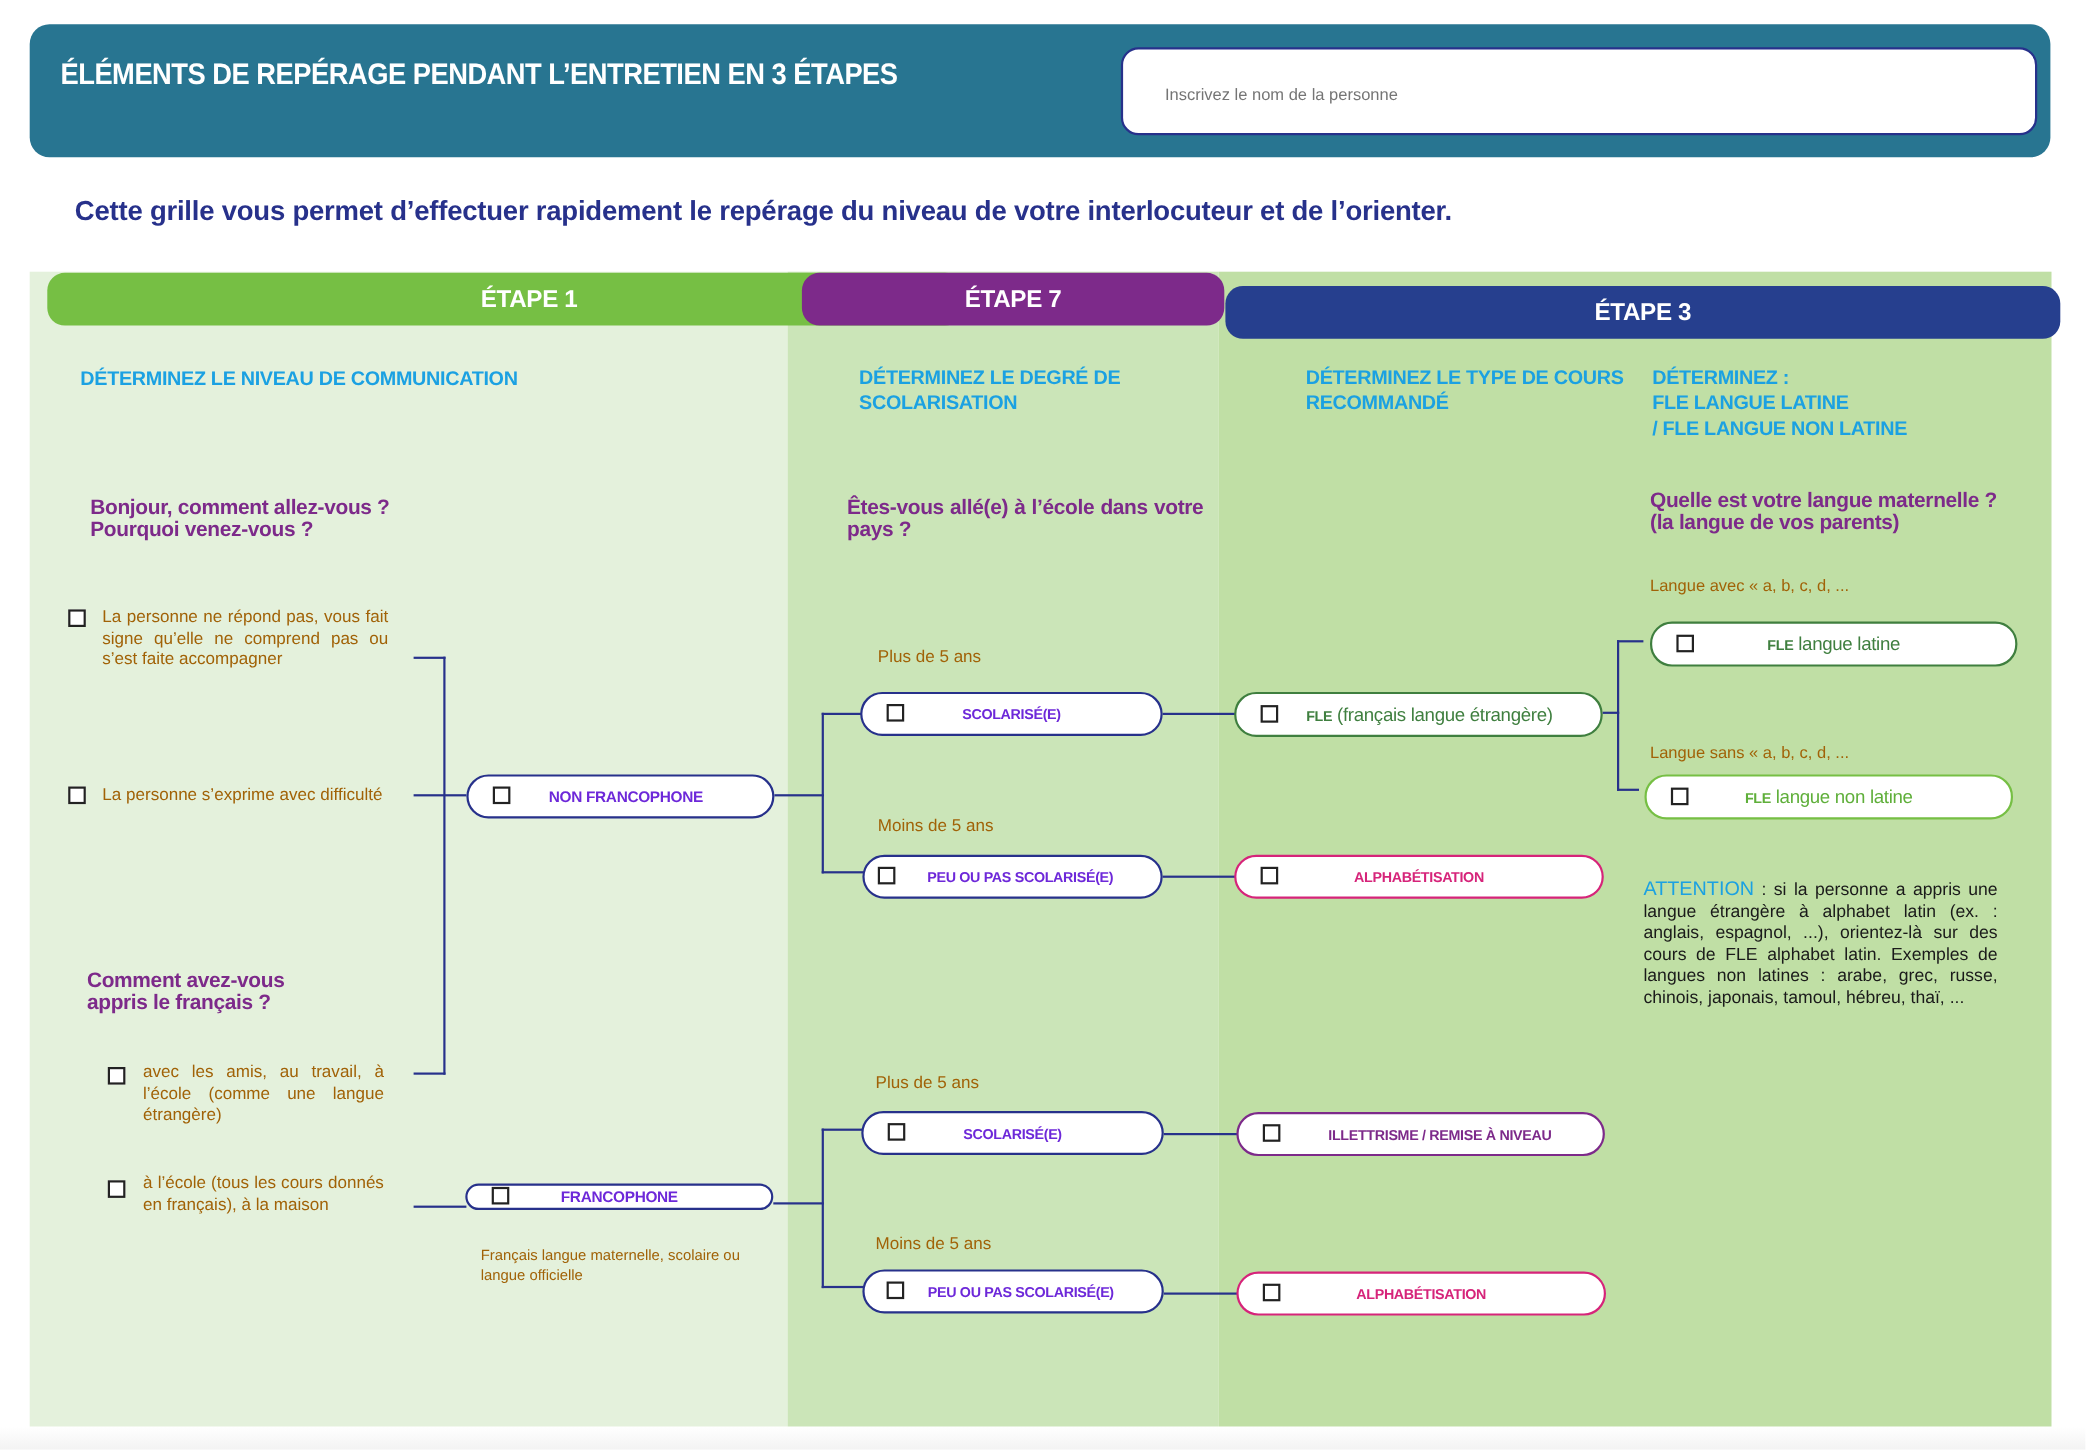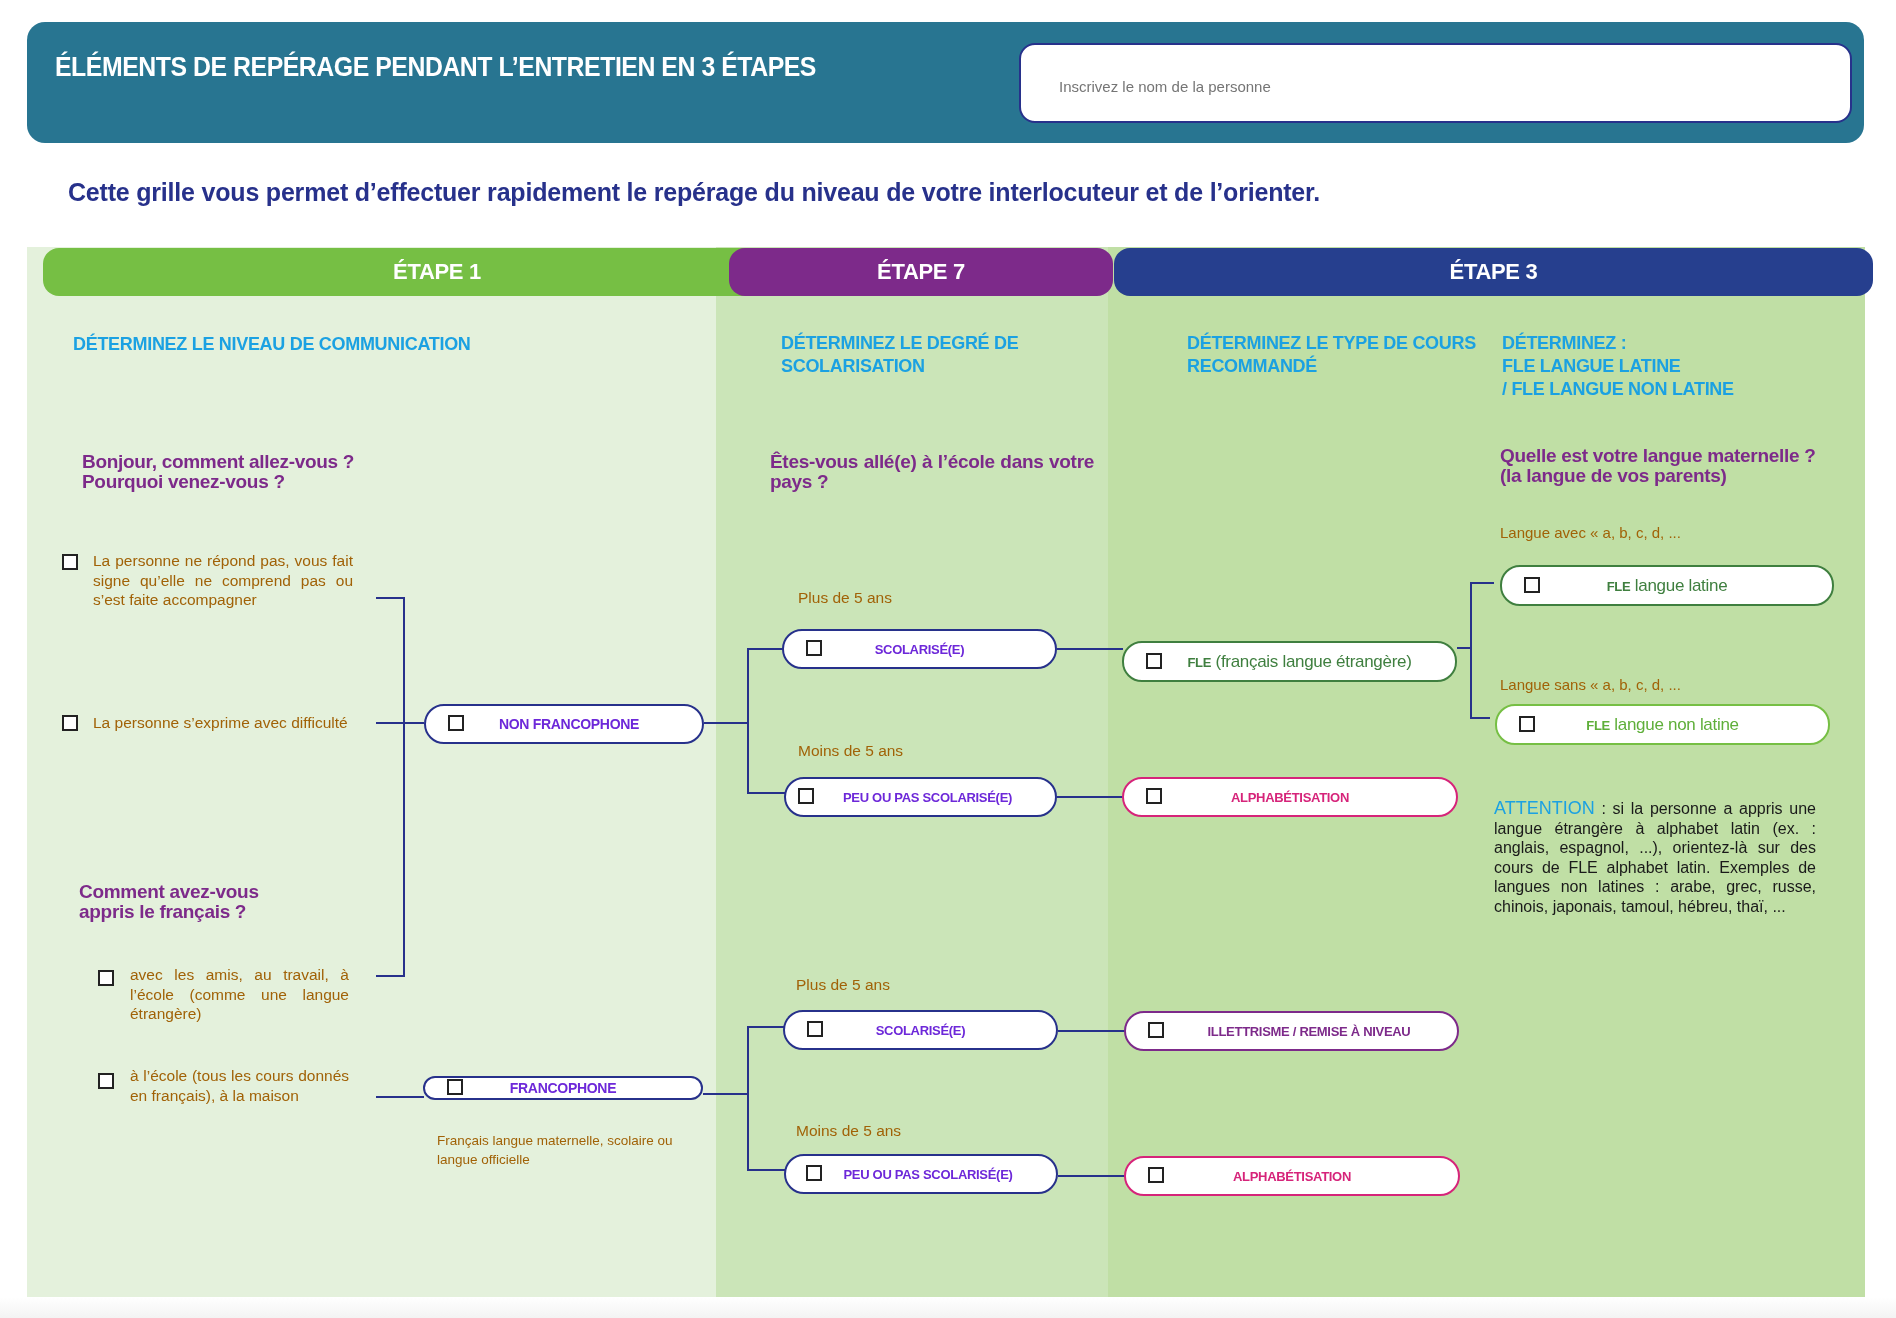--- a/index.html
+++ b/index.html
@@ -22,23 +22,23 @@
   }
   .subtitle { left:68px; top:178px; color:#27318b; font-size:25px; font-weight:bold; white-space:nowrap; letter-spacing:-0.2px; }
 
   
   .col1 { left:27px; top:247px; width:689px; height:1050px; background:#e4f1dc; }
   .col2 { left:716px; top:247px; width:392px; height:1050px; background:#cbe5b8; }
   .col3 { left:1108px; top:247px; width:757px; height:1050px; background:#c0dfa5; }
 
   .step-head { top:248px; height:48px; border-radius:16px; color:#fff; font-weight:bold; font-size:22px;
     display:flex; align-items:center; justify-content:center; letter-spacing:-0.3px; }
-  .s1 { left:43px; width:788px; background:#76bf44; }
+  .s1 { left:43px; width:788px; background:#76bf44;padding-left:44px; }
   .s2 { left:729px; width:384px; background:#7d2a8a; }
-  .s3 { left:1114px; width:759px; background:#263f8e; }
+  .s3 { left:1114px; width:759px; background:#263f8e;margin-top:12px; }
 
   .sec-title { color:#1ba1e2; font-size:18px; font-weight:bold; line-height:23px; white-space:pre-line; letter-spacing:-0.3px; }
   .question { color:#7d2a8a; font-size:19px; font-weight:bold; line-height:20px; white-space:pre-line; letter-spacing:-0.3px; }
   .plain { color:#a16207; font-size:15.5px; line-height:19.5px; }
   .justify { text-align:justify; }
 
   .cb { width:16px; height:16px; border:2px solid #222; background:#fff; box-sizing:border-box; cursor:pointer; }
 
   .pill { background:#fff; border:2px solid #27318b; border-radius:20px; box-sizing:border-box;
     display:flex; align-items:center; cursor:pointer; }
@@ -147,21 +147,21 @@
 RECOMMANDÉ</div>
 <div class="abs sec-title" style="left:1502px;top:332px;">DÉTERMINEZ :
 FLE LANGUE LATINE
 / FLE LANGUE NON LATINE</div>
 
 <div class="abs line" style="left:1057px;top:648px;width:66px;height:2px;"></div>
 <div class="abs line" style="left:1057px;top:796px;width:66px;height:2px;"></div>
 <div class="abs line" style="left:1058px;top:1030px;width:67px;height:2px;"></div>
 <div class="abs line" style="left:1058px;top:1175px;width:67px;height:2px;"></div>
 
-<div class="abs pill green" style="left:1122px;top:629px;width:335px;height:41px;margin-top:12px;">
+<div class="abs pill green" style="left:1122px;top:629px;width:335px;height:41px;">
   <span class="cb"></span>
   <span class="lbl" style="padding-left:20px;"><b class="small">FLE</b><span> (français langue étrangère)</span></span>
 </div>
 <div class="abs pill pink" style="left:1122px;top:777px;width:336px;height:40px;">
   <span class="cb"></span>
   <span class="lbl" style="font-size:13px;">ALPHABÉTISATION</span>
 </div>
 <div class="abs pill purple" style="left:1124px;top:1011px;width:335px;height:40px;">
   <span class="cb"></span>
   <span class="lbl" style="font-size:13px;margin-left:35px;">ILLETTRISME / REMISE À NIVEAU</span>

